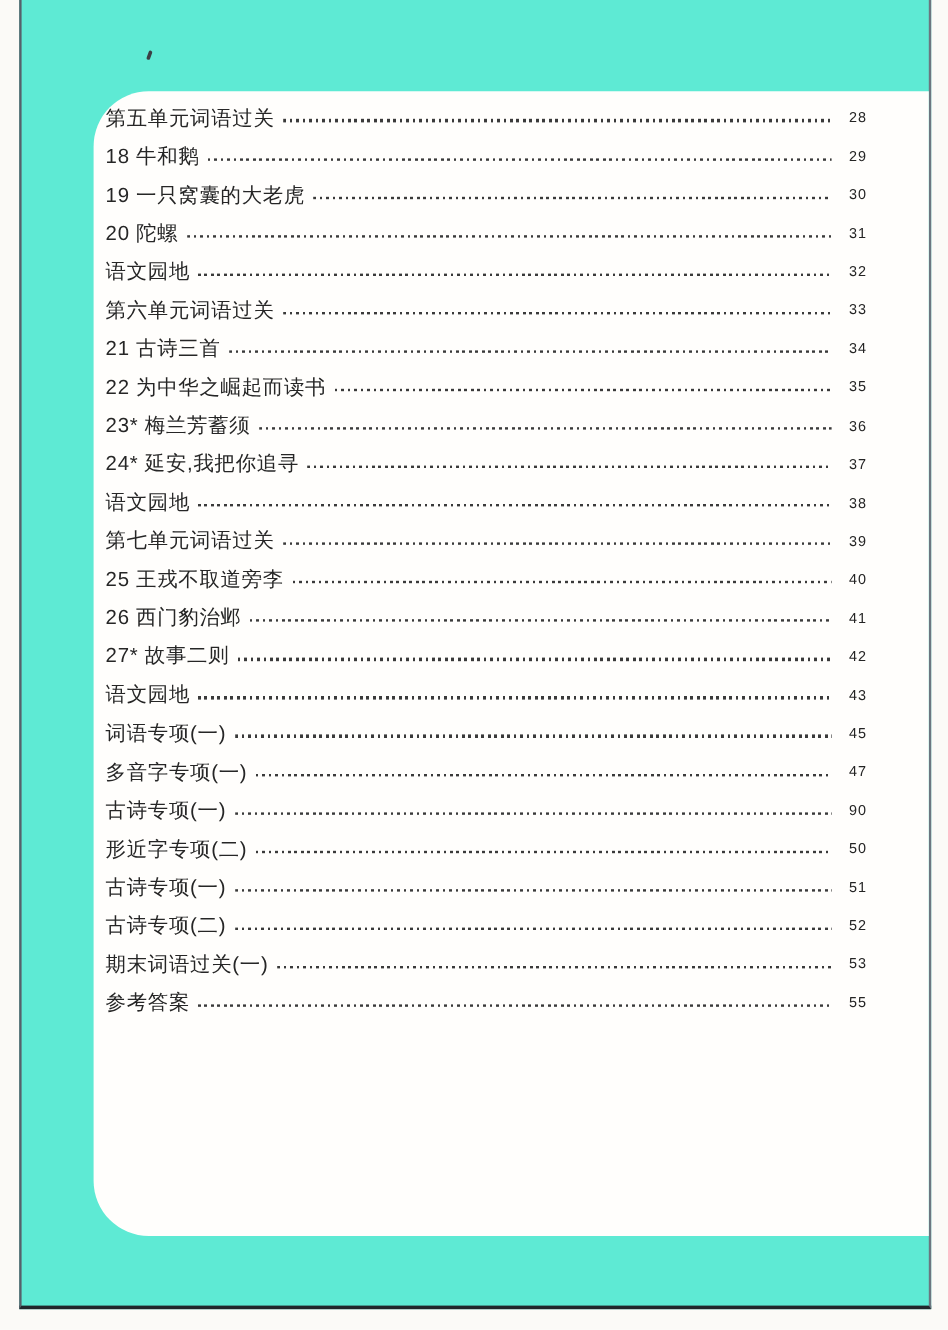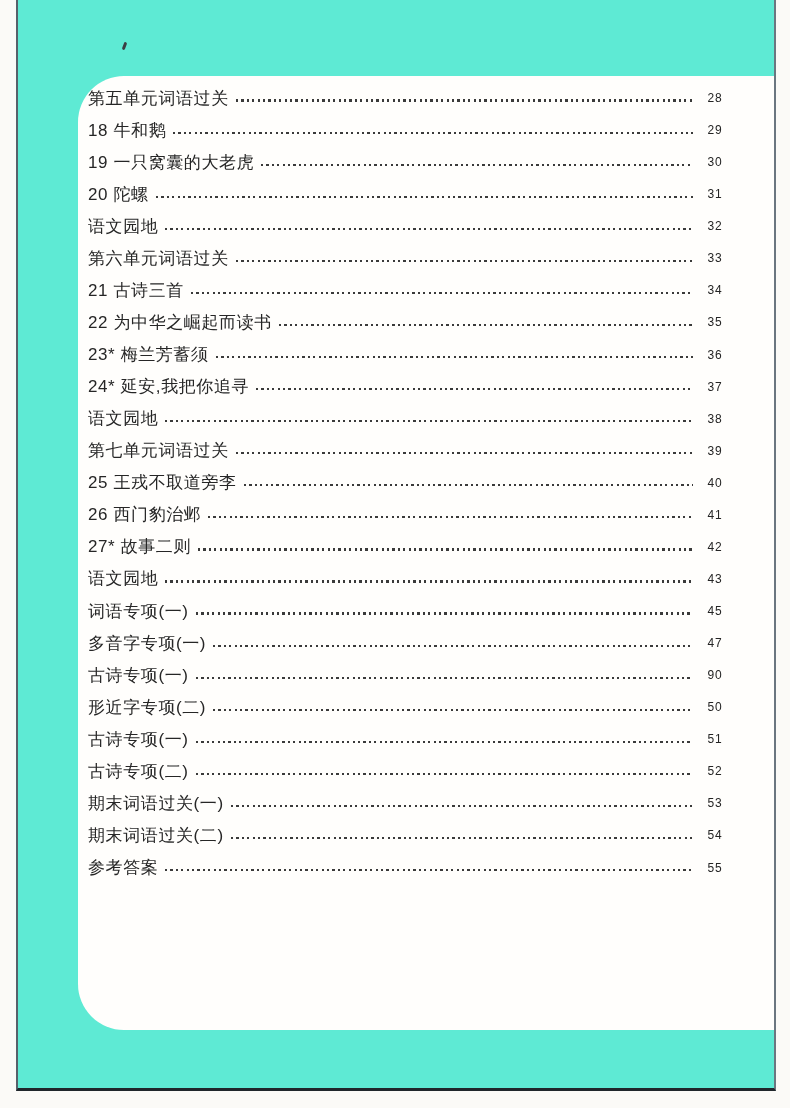--- a/index.html
+++ b/index.html
@@ -206,25 +206,20 @@
             <span class="label">古诗专项(二)</span>
             <span class="leader"></span>
             <span class="num">52</span>
           </div>
           <div class="row">
             <span class="label">期末词语过关(一)</span>
             <span class="leader"></span>
             <span class="num">53</span>
           </div>
           <div class="row">
-            <span class="label">期末词语过关(二)</span>
-            <span class="leader"></span>
-            <span class="num">54</span>
-          </div>
-          <div class="row">
             <span class="label">参考答案</span>
             <span class="leader"></span>
             <span class="num">55</span>
           </div>
         </div>
     </div>
   </div>
 </div>
 
 </body></html>

